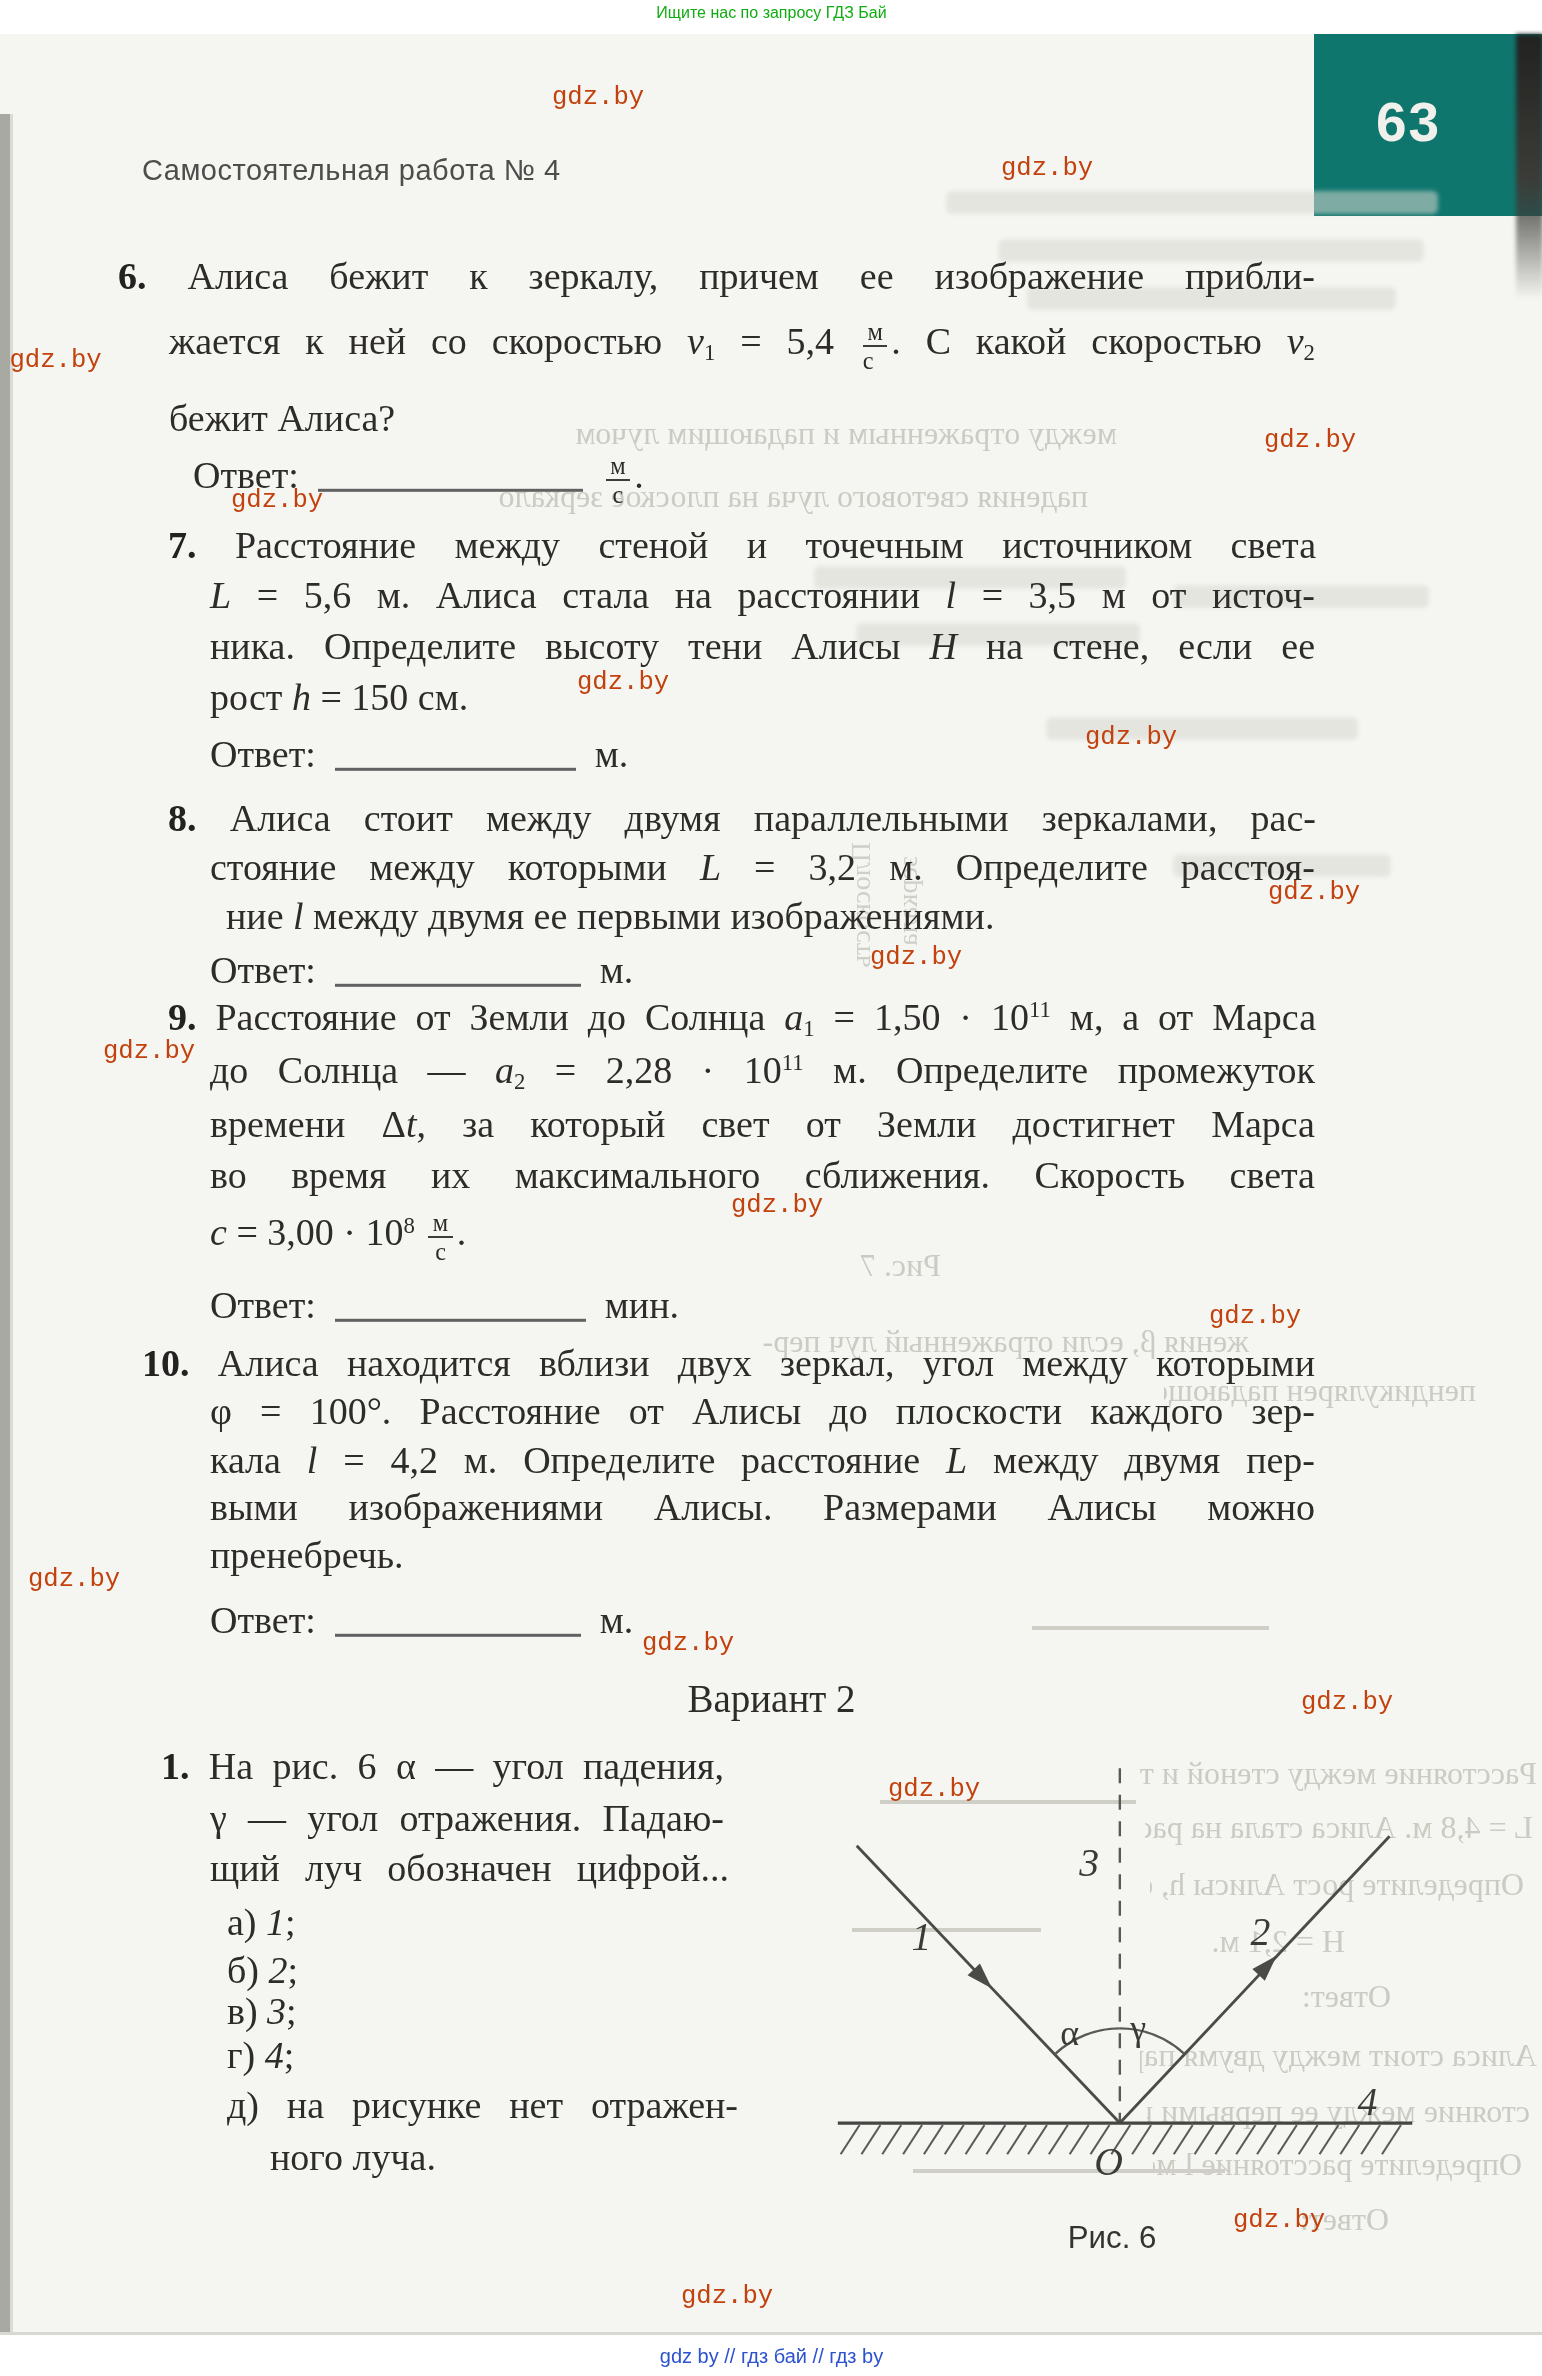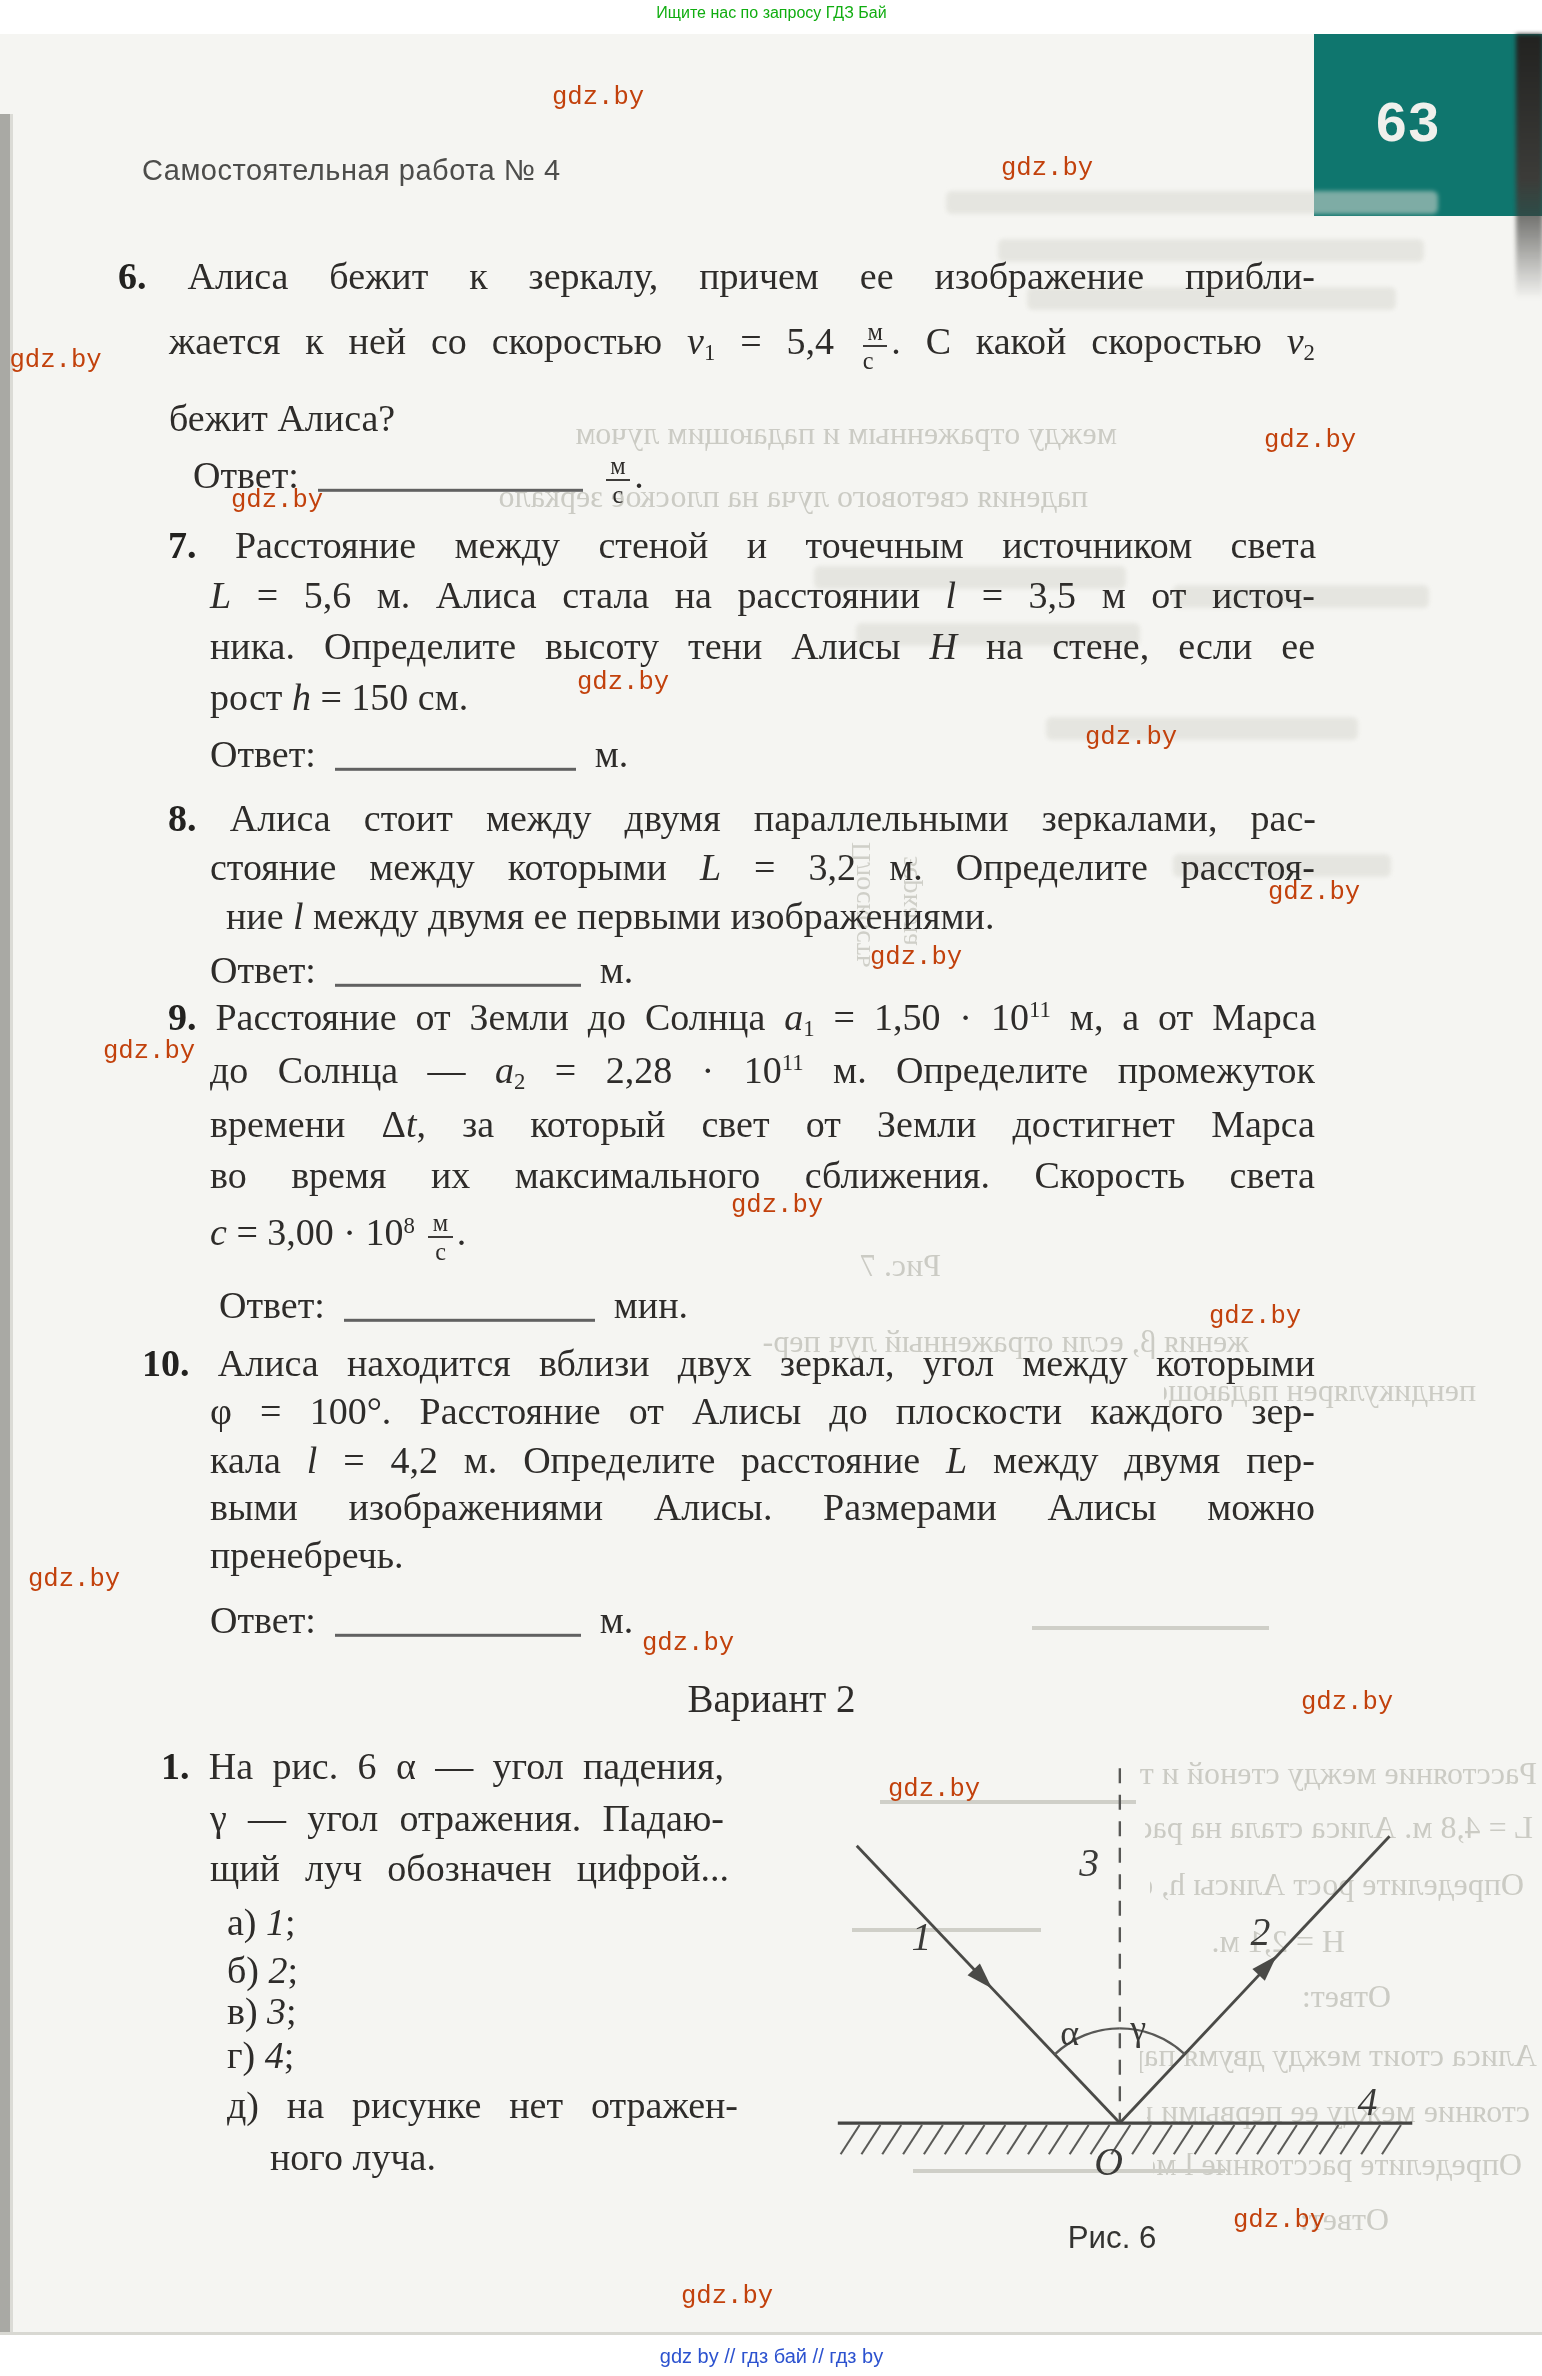--- a/index.html
+++ b/index.html
@@ -120,21 +120,21 @@
       <div class="tl" style="left: 210px; top: 728px;">Ответ: <span class="ablank" style="width:241px"></span> м.</div>
       <div class="tl j" style="left: 168px; top: 796px; width: 1148px;"><b>8.</b> Алиса стоит между двумя параллельными зеркалами, рас-</div>
       <div class="tl j" style="left: 210px; top: 845px; width: 1105px;">стояние между которыми <i>L</i> = 3,2 м. Определите расстоя-</div>
       <div class="tl" style="left: 226px; top: 894px;">ние <i>l</i> между двумя ее первыми изображениями.</div>
       <div class="tl" style="left: 210px; top: 944px;">Ответ: <span class="ablank" style="width:246px"></span> м.</div>
       <div class="tl j" style="left: 168px; top: 995px; width: 1148px;"><b>9.</b> Расстояние от Земли до Солнца <i>a</i><sub>1</sub> = 1,50 · 10<sup>11</sup> м, а от Марса</div>
       <div class="tl j" style="left: 210px; top: 1048px; width: 1105px;">до Солнца — <i>a</i><sub>2</sub> = 2,28 · 10<sup>11</sup> м. Определите промежуток</div>
       <div class="tl j" style="left: 210px; top: 1102px; width: 1105px;">времени Δ<i>t</i>, за который свет от Земли достигнет Марса</div>
       <div class="tl j" style="left: 210px; top: 1153px; width: 1105px;">во время их максимального сближения. Скорость света</div>
       <div class="tl" style="left: 210px; top: 1209px;"><i>c</i> = 3,00 · 10<sup>8</sup> <span class="frac"><span class="ft">м</span><span class="fb">с</span></span>.</div>
-      <div class="tl" style="left: 210px; top: 1279px; margin-left: 9px;">Ответ: <span class="ablank" style="width:251px"></span> мин.</div>
+      <div class="tl" style="left: 210px; top: 1279px;">Ответ: <span class="ablank" style="width:251px"></span> мин.</div>
       <div class="tl j" style="left: 142px; top: 1341px; width: 1173px;"><b>10.</b> Алиса находится вблизи двух зеркал, угол между которыми</div>
       <div class="tl j" style="left: 210px; top: 1389px; width: 1105px;">φ = 100°. Расстояние от Алисы до плоскости каждого зер-</div>
       <div class="tl j" style="left: 210px; top: 1438px; width: 1105px;">кала <i>l</i> = 4,2 м. Определите расстояние <i>L</i> между двумя пер-</div>
       <div class="tl j" style="left: 210px; top: 1485px; width: 1105px;">выми изображениями Алисы. Размерами Алисы можно</div>
       <div class="tl" style="left: 210px; top: 1533px;">пренебречь.</div>
       <div class="tl" style="left: 210px; top: 1594px;">Ответ: <span class="ablank" style="width:246px"></span> м.</div>
       <div class="tl c" style="left: 625px; top: 1676px; width: 293px;">Вариант 2</div>
       <div class="tl j" style="left: 161px; top: 1744px; width: 563px;"><b>1.</b> На рис. 6 α — угол падения,</div>
       <div class="tl j" style="left: 210px; top: 1796px; width: 514px;">γ — угол отражения. Падаю-</div>
       <div class="tl j" style="left: 210px; top: 1846px; width: 519px;">щий луч обозначен цифрой...</div>

